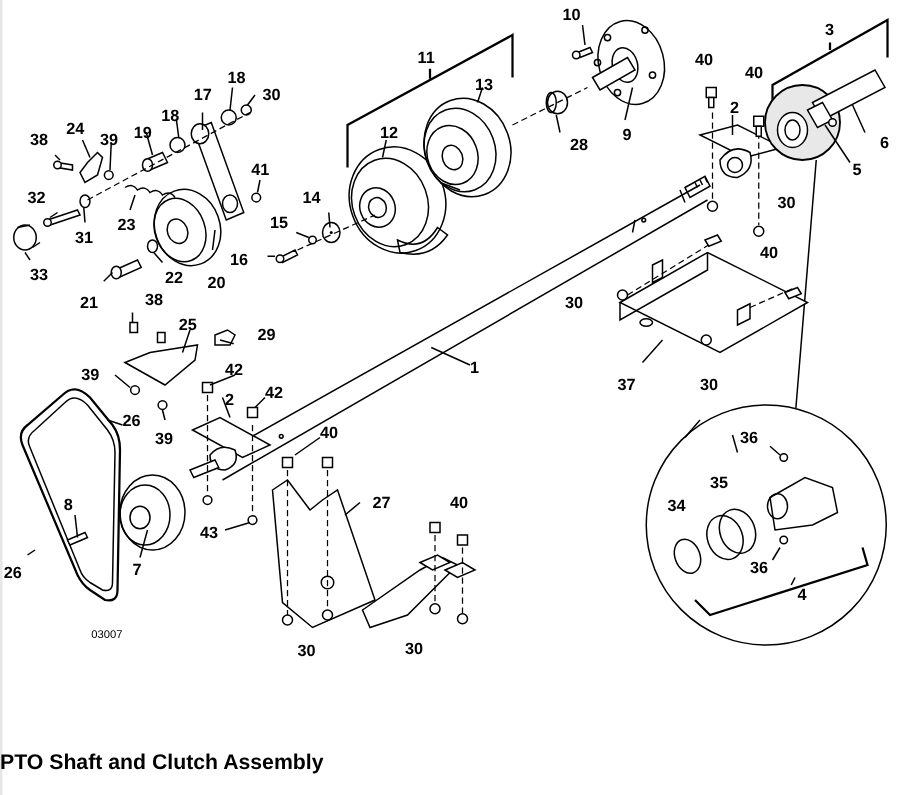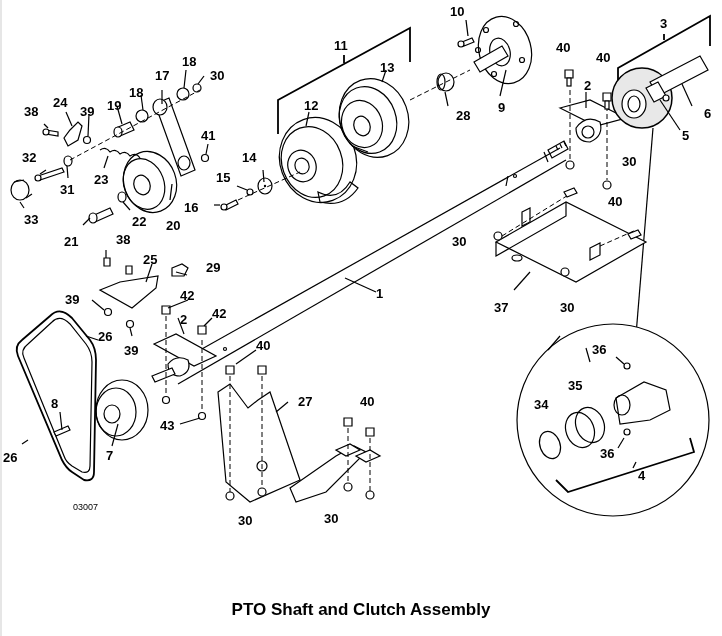--- a/index.html
+++ b/index.html
@@ -5,21 +5,21 @@
   html, body { margin:0; padding:0; background:#ffffff; }
   body { width:722px; height:636px; position:relative; overflow:hidden; font-family:"Liberation Sans", sans-serif; }
   .edge { position:absolute; left:0; top:0; width:2px; height:636px; background:#e6e6e6; }
   svg#diagram { position:absolute; left:0; top:0; }
   .ln { stroke:#000; stroke-width:1.2; fill:none; }
   .ln2 { stroke:#000; stroke-width:1.8; fill:none; }
   .fillw { fill:#fff; stroke:#000; stroke-width:1.2; }
   .dash { stroke:#000; stroke-width:1; fill:none; stroke-dasharray:5 3; }
   .callout { font-family:"Liberation Sans", sans-serif; font-weight:bold; font-size:13px; fill:#000; }
   .code { font-family:"Liberation Sans", sans-serif; font-size:9px; fill:#000; }
-  .caption { position:absolute; left:0; width:722px; top:600px; text-align:center; font-family:"Liberation Sans", sans-serif; font-weight:bold; font-size:17px; color:#000; }
+  .caption { position:absolute; left:0; width:722px; top:600px; text-align:left; font-family:"Liberation Sans", sans-serif; font-weight:bold; font-size:17px; color:#000; }
 </style>
 </head>
 <body>
 
 <div class="edge"></div>
 
 <svg id="diagram" width="722" height="636" viewBox="0 0 722 636">
 
   <g>
     <line class="ln" x1="168" y1="368" x2="560" y2="148"></line>

